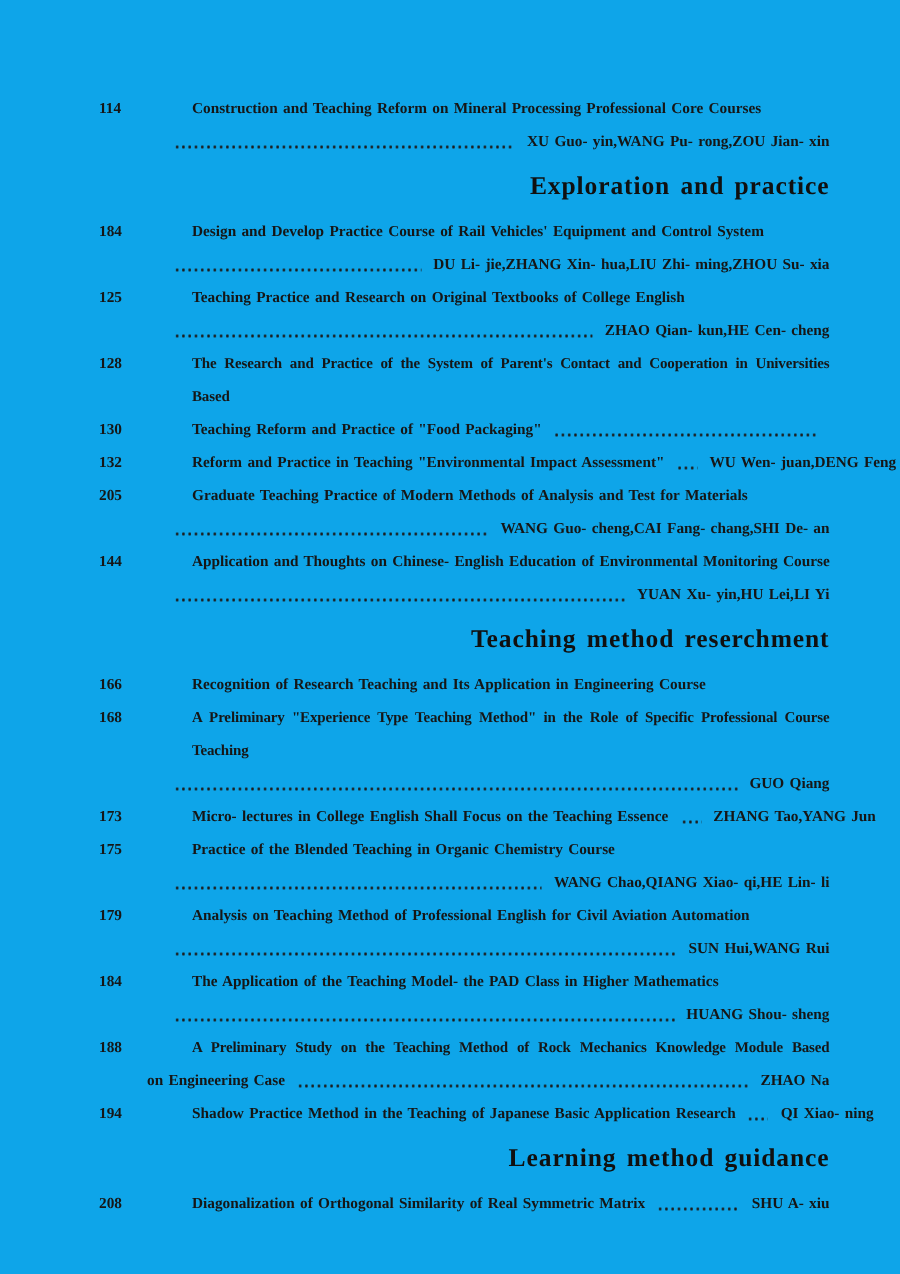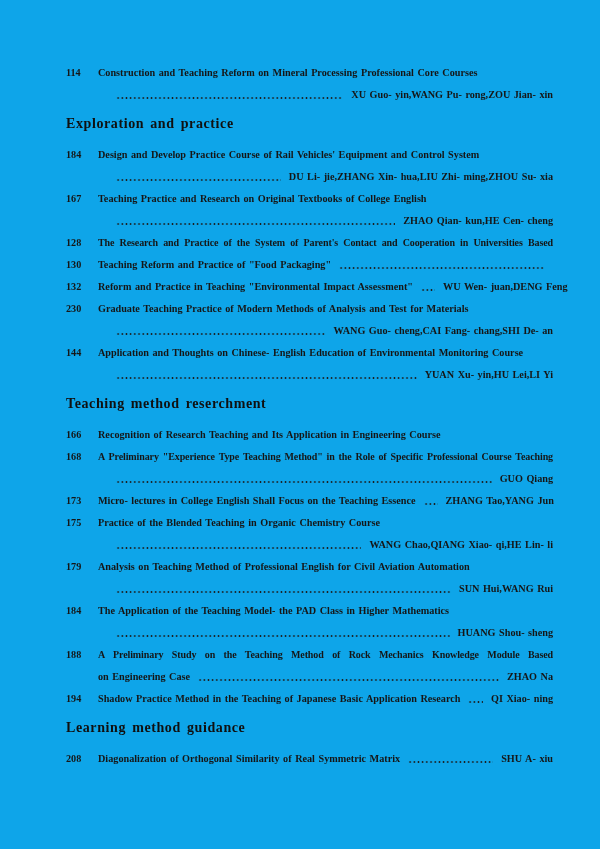--- a/index.html
+++ b/index.html
@@ -8,38 +8,39 @@
     position:relative;
     width:600px; height:849px;
     background:#0ea5e9;
     padding:62px 47px 0 66px;
     font-family:"Liberation Serif","DejaVu Serif",serif;
     font-weight:bold;
     color:#161616;
     overflow:hidden;
   }
   .section-heading {
-    font-size:14px;
+    font-size:17px;
     font-weight:bold;
     line-height:24px;
     letter-spacing:0.6px;
     word-spacing:2px;
     margin:6px 0 8px 0;
     color:#101010;
+    text-align:right;
   }
   .entry { width:100%; }
   .entry-line {
     display:flex;
     line-height:22px;
     font-size:10.2px;
     word-spacing:1px;
     width:100%;
   }
   .num { flex:0 0 32px; white-space:nowrap; }
-  .title { white-space:nowrap; }
+  .title { white-space:nowrap;margin-left:30px; }
   .title-line .title { flex:1 1 auto; }
   .title.justified {
     white-space:normal;
     font-size:10px;
     letter-spacing:-0.1px;
     text-align:justify;
     text-align-last:justify;
   }
   .inline-line .title { flex:0 0 auto; margin-right:4px; }
   .cont-line { padding-left:32px; }
@@ -80,21 +81,21 @@
       <span class="title">Design and Develop Practice Course of Rail Vehicles' Equipment and Control System</span>
     </div>
     <div class="entry-line cont-line leader-only">
 
       <span class="leader"></span>
       <span class="authors">DU Li- jie,ZHANG Xin- hua,LIU Zhi- ming,ZHOU Su- xia</span>
     </div>
   </div>
       <div class="entry">
     <div class="entry-line title-line">
-      <span class="num">167</span>
+      <span class="num">125</span>
       <span class="title">Teaching Practice and Research on Original Textbooks of College English</span>
     </div>
     <div class="entry-line cont-line leader-only">
 
       <span class="leader"></span>
       <span class="authors">ZHAO Qian- kun,HE Cen- cheng</span>
     </div>
   </div>
       <div class="entry">
     <div class="entry-line title-line">
@@ -112,21 +113,21 @@
       <div class="entry">
     <div class="entry-line inline-line">
       <span class="num">132</span>
       <span class="title">Reform and Practice in Teaching "Environmental Impact Assessment"</span>
       <span class="leader"></span>
       <span class="authors">WU Wen- juan,DENG Feng</span>
     </div>
   </div>
       <div class="entry">
     <div class="entry-line title-line">
-      <span class="num">230</span>
+      <span class="num">205</span>
       <span class="title">Graduate Teaching Practice of Modern Methods of Analysis and Test for Materials</span>
     </div>
     <div class="entry-line cont-line leader-only">
 
       <span class="leader"></span>
       <span class="authors">WANG Guo- cheng,CAI Fang- chang,SHI De- an</span>
     </div>
   </div>
       <div class="entry">
     <div class="entry-line title-line">

